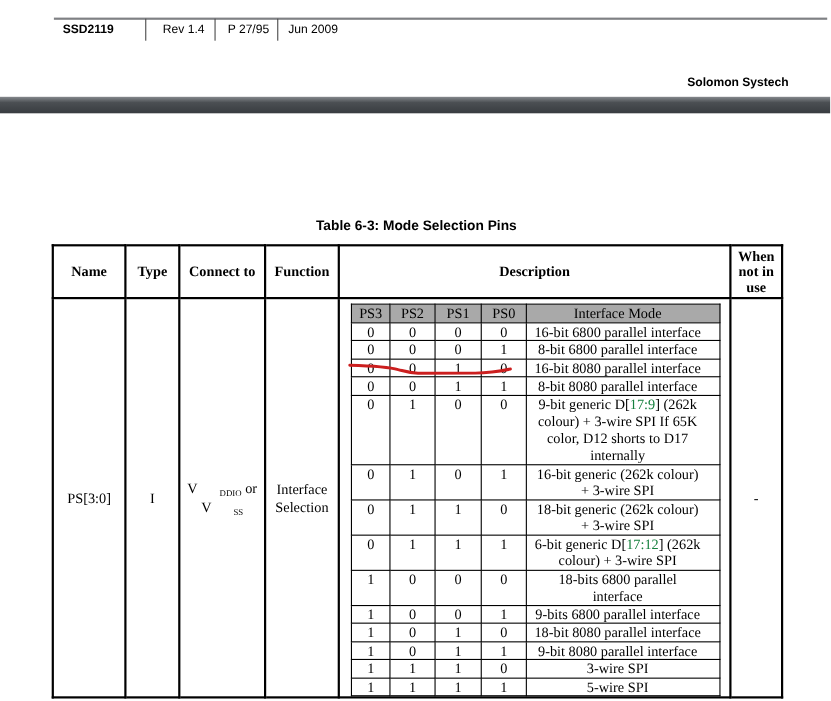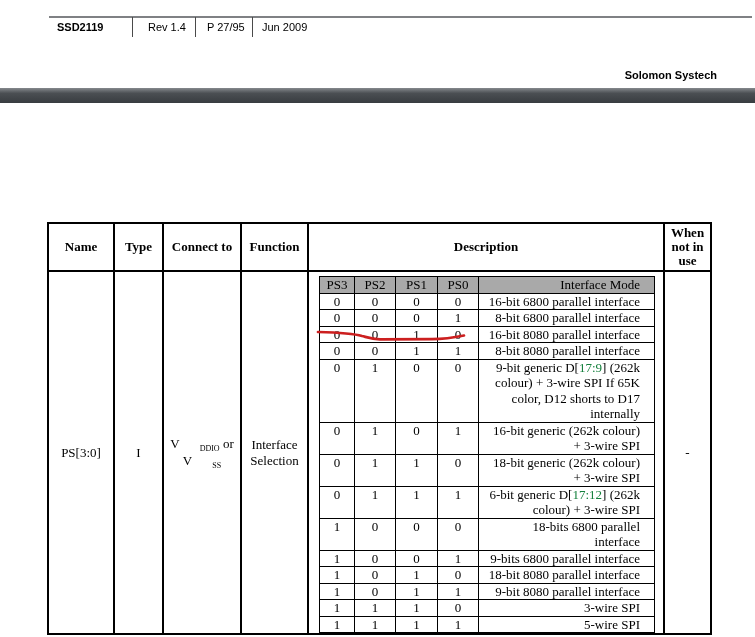--- a/index.html
+++ b/index.html
@@ -29,21 +29,21 @@
   table.outer th{font-weight:bold;height:46px;line-height:14px;}
   table.outer td.data-row-cell{height:352px;}
   td.desc-cell{vertical-align:top !important;text-align:left !important;
                padding:4px 0 0 10px !important;}
   .subscript{font-size:8px;vertical-align:-3px;padding-left:20px;}
 
   
   table.inner{border-collapse:collapse;table-layout:fixed;width:335px;
               font-size:12.5px;line-height:15.5px;}
   table.inner td{border:1px solid #000;padding:0;text-align:center;vertical-align:top;}
-  table.inner td.mode-cell{text-align:right;padding:0 14px 0 4px;margin-left:24px;}
+  table.inner td.mode-cell{text-align:center;padding:0 14px 0 4px;margin-left:24px;}
   table.inner tr.inner-head td{background:#a9a9a9;}
   .xref-link{color:#15803d;}
 
   
   .red-annotation{position:absolute;left:314px;top:327px;width:156px;height:18px;
                   pointer-events:none;z-index:5;}
 </style>
 </head>
 <body>
 
@@ -54,20 +54,21 @@
   <span class="hdr-sep" style="left:132px;"></span>
   <span class="hdr-item" style="left:148px;">Rev 1.4</span>
   <span class="hdr-sep" style="left:195px;"></span>
   <span class="hdr-item" style="left:207px;">P 27/95</span>
   <span class="hdr-sep" style="left:252px;"></span>
   <span class="hdr-item" style="left:262px;">Jun 2009</span>
   <span class="hdr-item hdr-bold" style="right:38px;margin-top:48px;">Solomon Systech</span>
 
   <div class="dark-bar"></div>
 
+  <div class="tbl-title">Table 6-3: Mode Selection Pins</div>
 
   <table class="outer">
     <colgroup>
       <col style="width:66px">
         <col style="width:49px">
         <col style="width:78px">
       <col style="width:67px">
         <col style="width:356px">
         <col style="width:47px">
     </colgroup>

